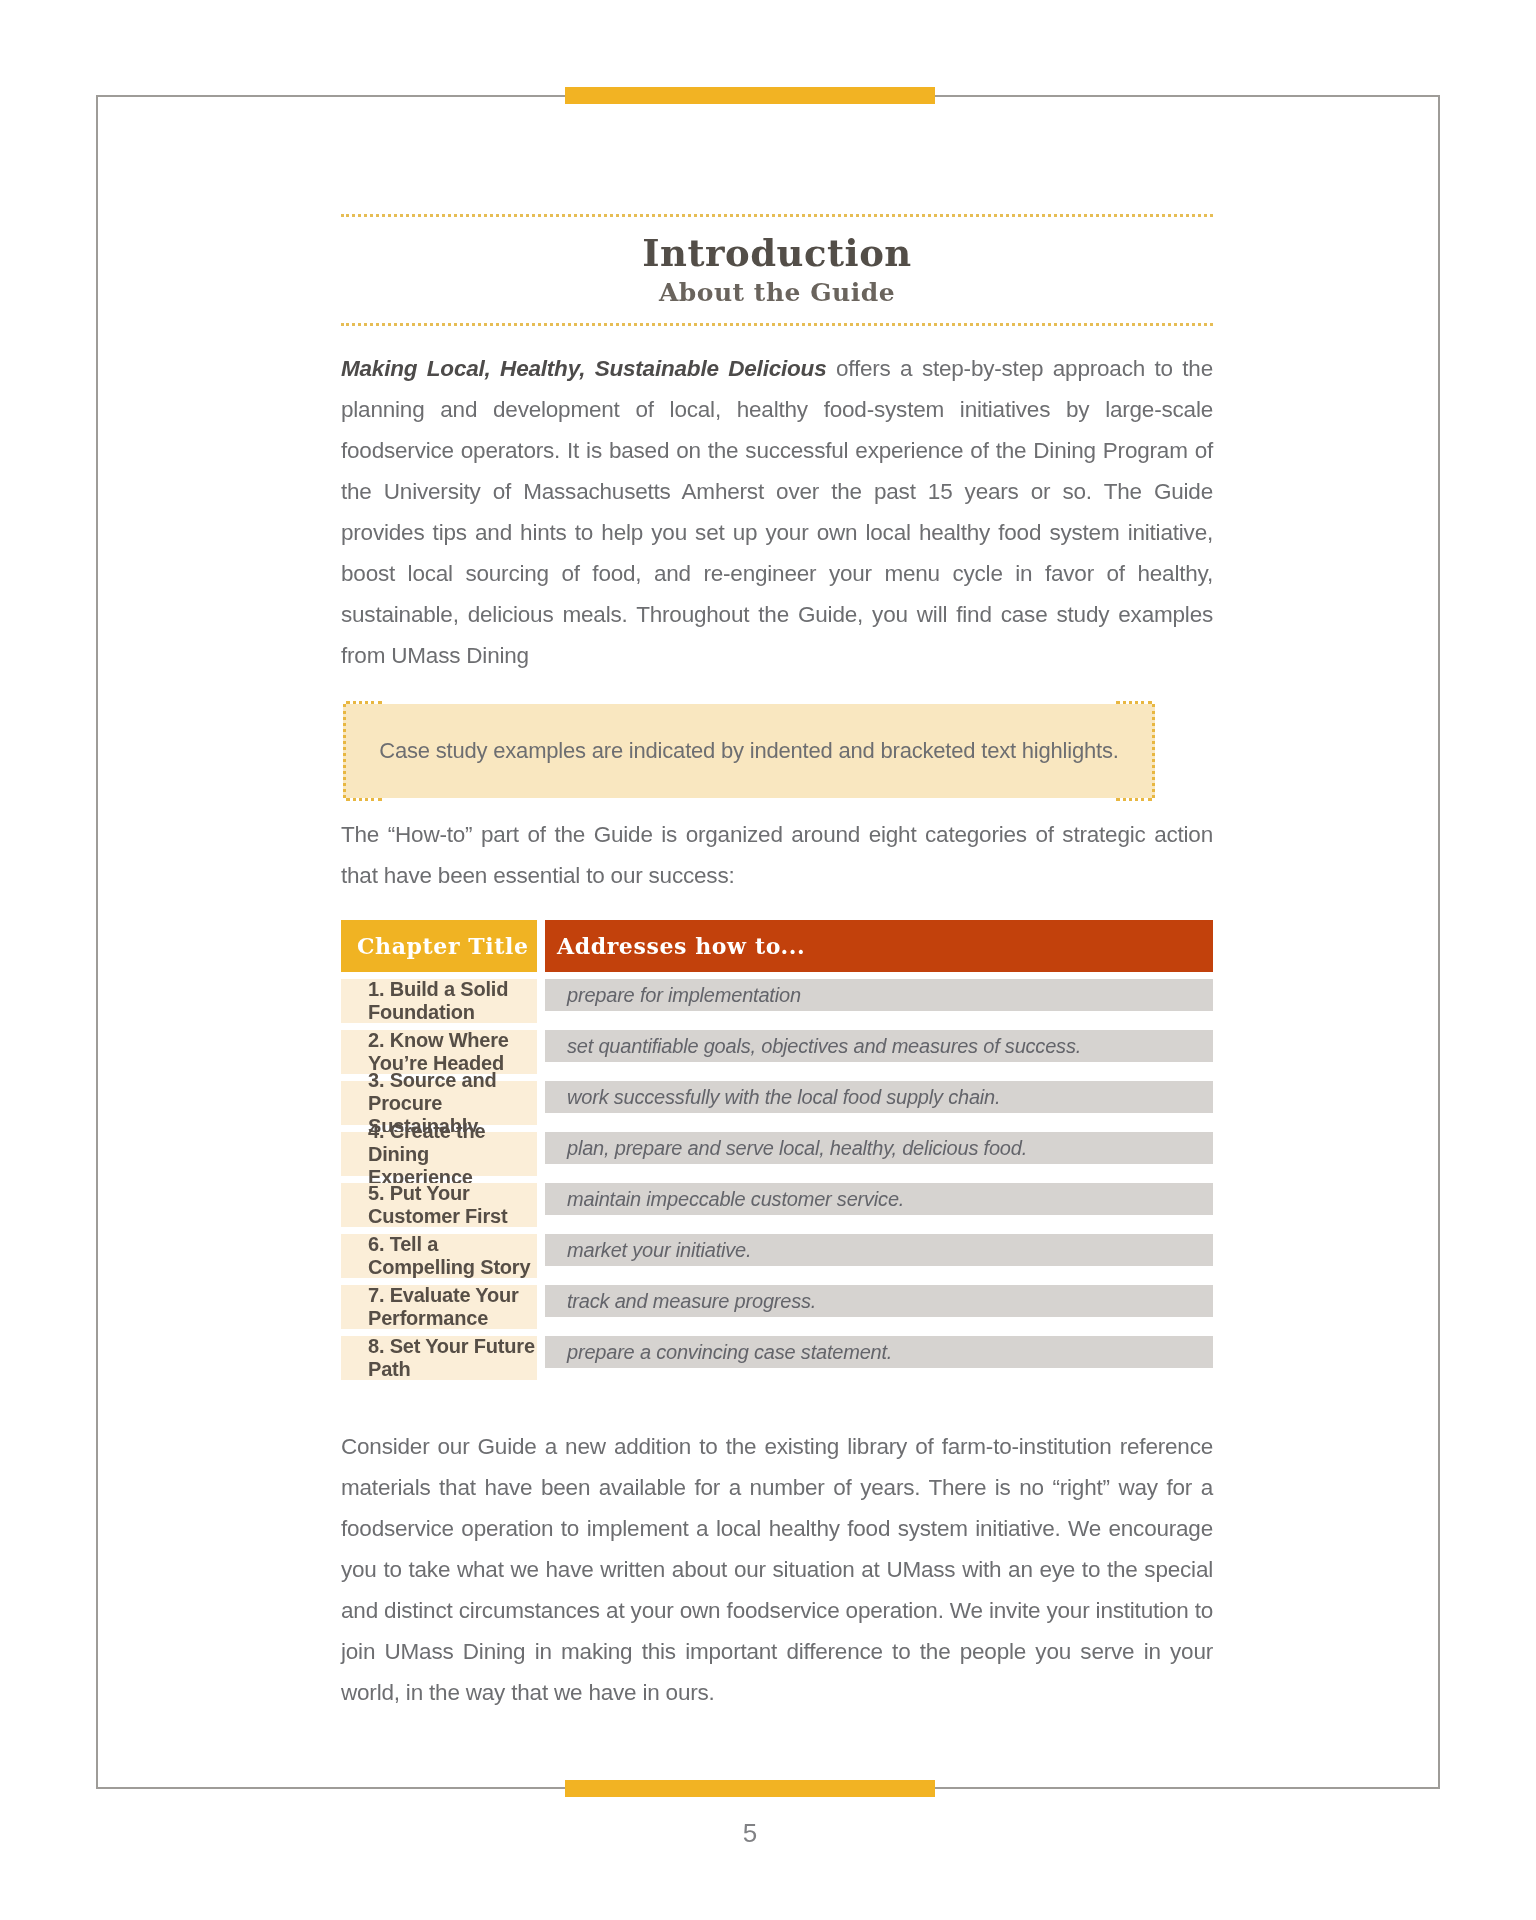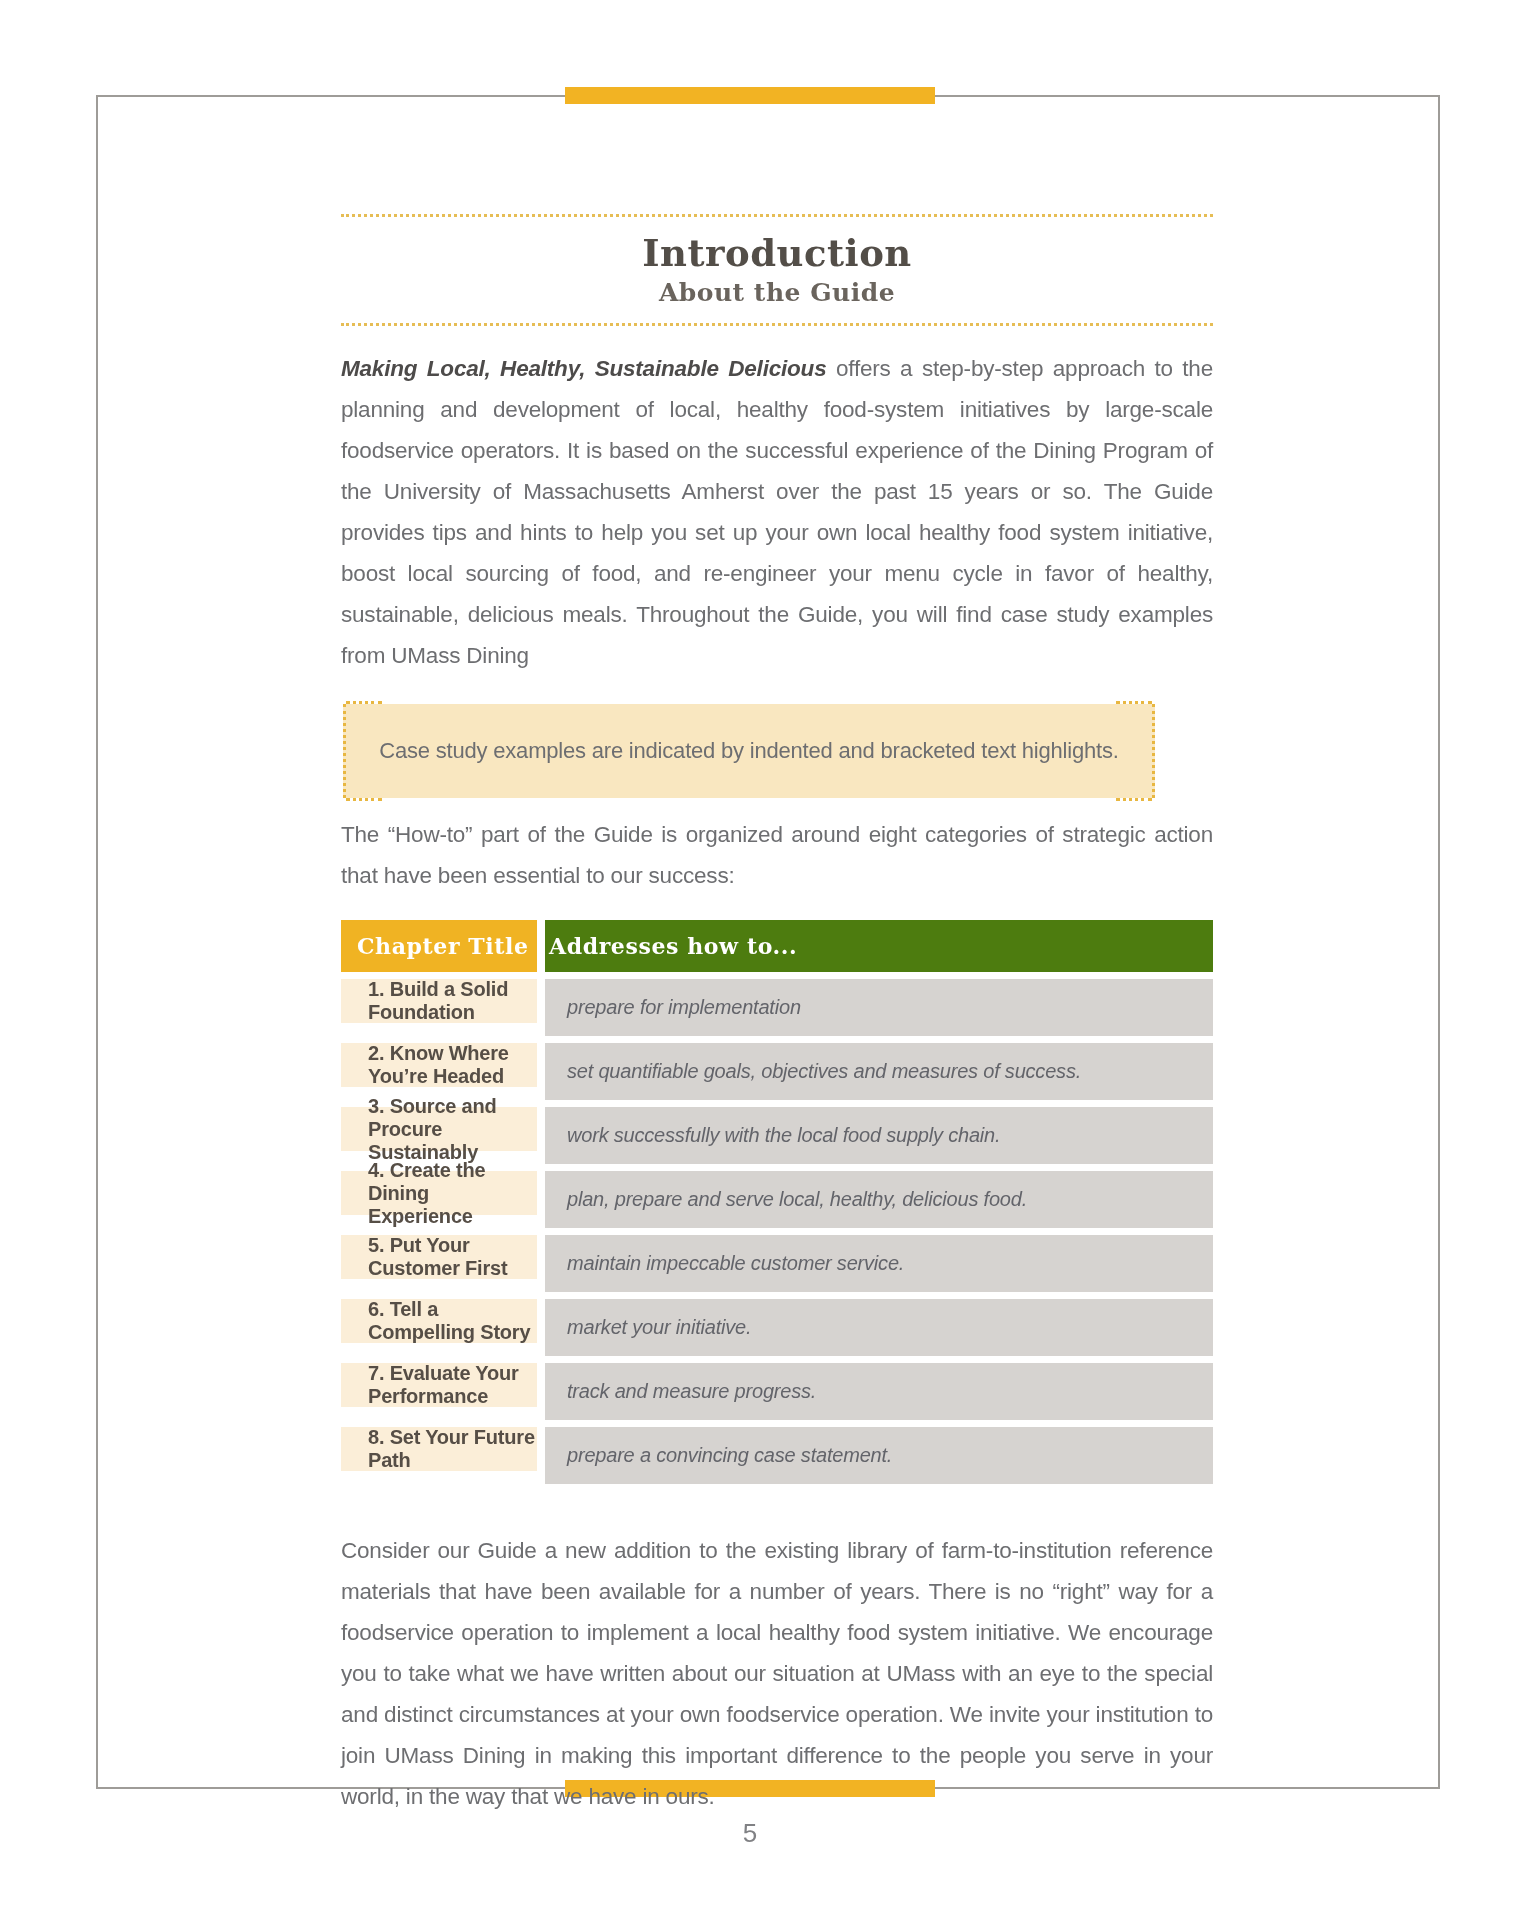--- a/index.html
+++ b/index.html
@@ -62,27 +62,27 @@
   .ctable { margin-top:24px; width:100%; }
   .trow { display:flex; margin-bottom:7px; }
   .cell-left { width:196px; margin-right:8px; flex:none; display:flex; align-items:center; }
   .cell-right { flex:1; display:flex; align-items:center; }
   .trow.thead .cell-left, .trow.thead .cell-right {
     height:52px;
     font-family:"DejaVu Serif", serif; font-weight:600;
     font-size:22px; color:#ffffff; letter-spacing:0.6px;
   }
   .trow.thead .cell-left { background:#f0b323; padding-left:16px; }
-  .trow.thead .cell-right { background:#4d7c0f; padding-left:4px; }
+  .trow.thead .cell-right { background:#c2410c; padding-left:12px; }
   .trow.tbody .cell-left {
     background:#fbeed8; height:44px; padding-left:27px;
     font-weight:bold; font-size:20px; color:#564e46; letter-spacing:-0.2px;
   }
   .trow.tbody .cell-right {
-    background:#d6d3d0; height:57px; padding-left:22px;
+    background:#d6d3d0; height:32px; padding-left:22px;
     font-style:italic; font-size:20px; color:#63646a; letter-spacing:-0.2px;
   }
 
   p.closing { margin-top:46px; }
 
   .page-number {
     position:absolute; left:565px; top:1818px; width:370px;
     text-align:center; font-size:26px; color:#808184;
   }
 </style>

